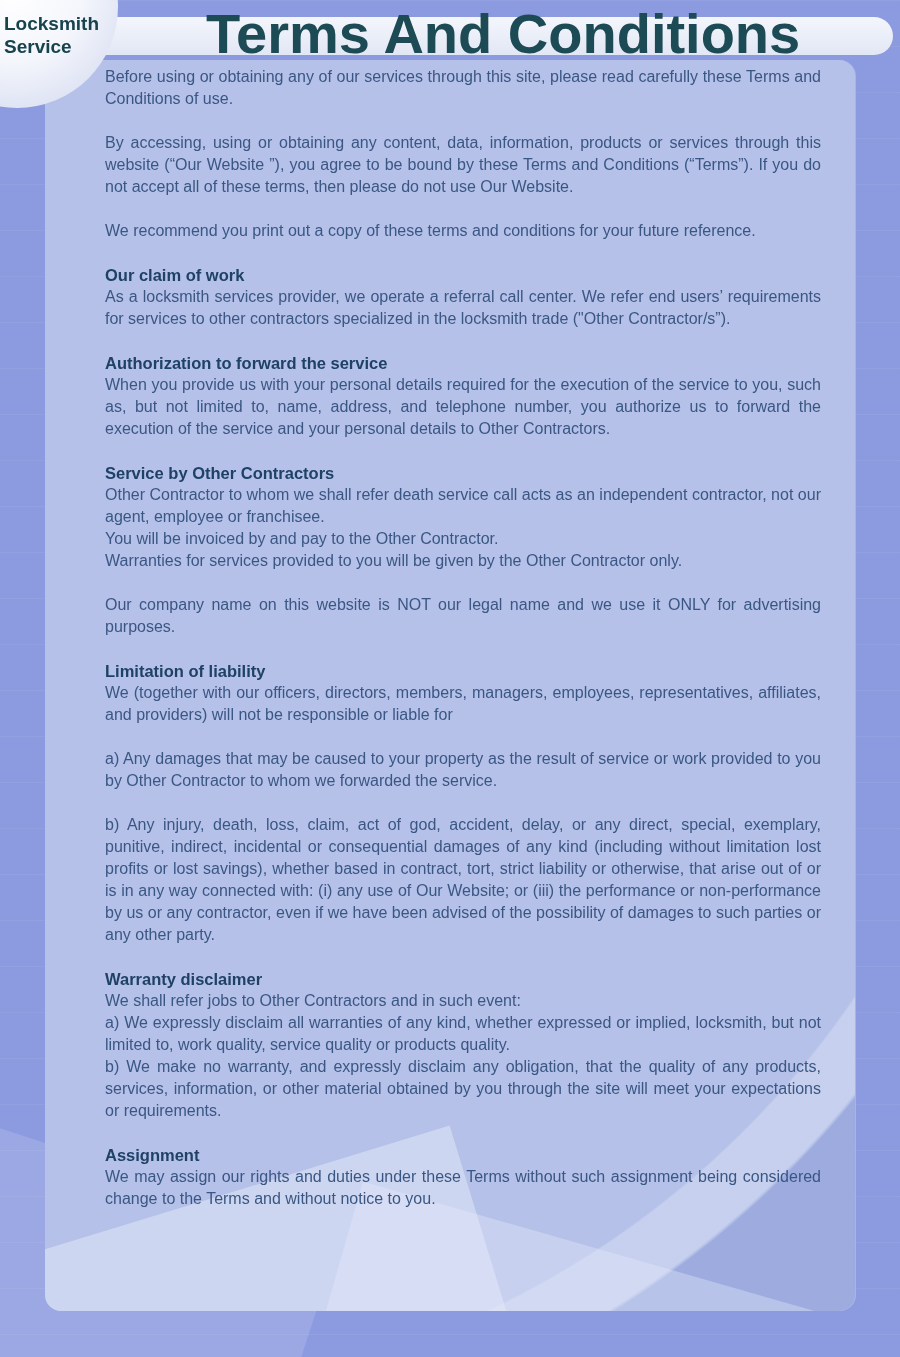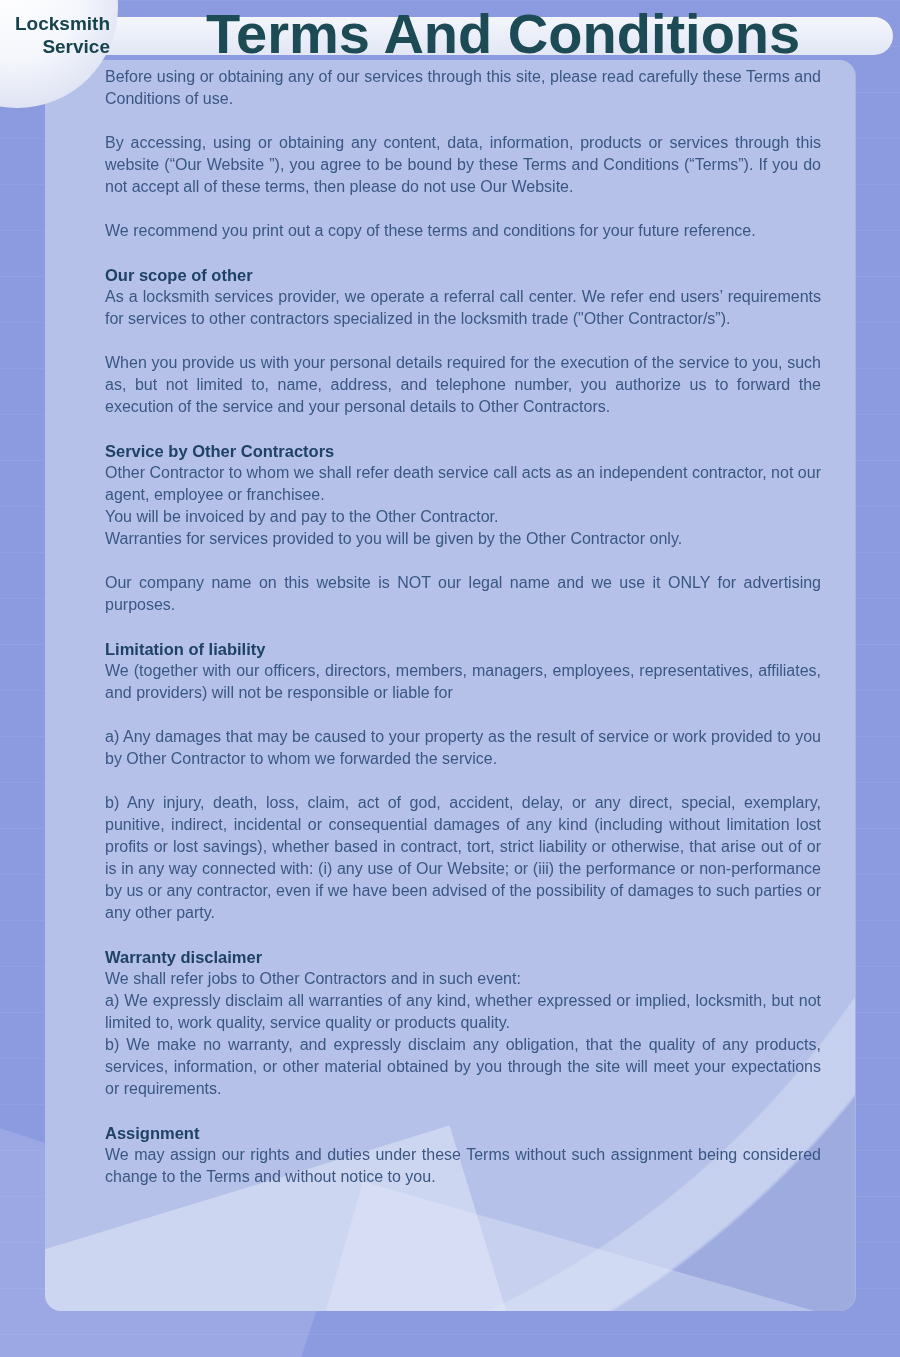--- a/index.html
+++ b/index.html
@@ -74,21 +74,21 @@
   }
   
   .logo-circle{
     position:absolute;left:-84px;top:-94px;width:202px;height:202px;
     border-radius:50%;
     background:radial-gradient(circle at 48% 42%,
       #ffffff 0%, #f4f6fc 45%, #dde2f3 78%, #ccd3ec 100%);
   }
   .logo-text{
     position:absolute;left:4px;top:12px;width:106px;
-    text-align:right;
+    text-align:left;
     color:#17434d;font-weight:700;font-size:19px;line-height:23px;
   }
   
   .content{
     position:absolute;left:60px;top:6px;width:716px;
     color:#3a5783;
     font-size:16px;line-height:22px;
     text-align:justify;
   }
   .content p{margin:0;}
@@ -131,23 +131,24 @@
 <div class="panel">
   <div class="chev-a"></div>
   <div class="chev-b"></div>
   <div class="content">
       <p class="text">Before using or obtaining any of our services through this site, please read carefully these Terms and Conditions of use.</p>
       <div class="gap"></div>
       <p class="text">By accessing, using or obtaining any content, data, information, products or services through this website (“Our Website ”), you agree to be bound by these Terms and Conditions (“Terms”). If you do not accept all of these terms, then please do not use Our Website.</p>
       <div class="gap"></div>
       <p class="text">We recommend you print out a copy of these terms and conditions for your future reference.</p>
       <div class="gap"></div>
-      <p class="heading">Our scope of other</p>
+      <p class="heading">Our claim of work</p>
       <p class="text">As a locksmith services provider, we operate a referral call center. We refer end users’ requirements for services to other contractors specialized in the locksmith trade ("Other Contractor/s”).</p>
       <div class="gap"></div>
+      <p class="heading">Authorization to forward the service</p>
       <p class="text">When you provide us with your personal details required for the execution of the service to you, such as, but not limited to, name, address, and telephone number, you authorize us to forward the execution of the service and your personal details to Other Contractors.</p>
       <div class="gap"></div>
       <p class="heading">Service by Other Contractors</p>
       <p class="text">Other Contractor to whom we shall refer death service call acts as an independent contractor, not our agent, employee or franchisee.</p>
       <p class="text">You will be invoiced by and pay to the Other Contractor.</p>
       <p class="text">Warranties for services provided to you will be given by the Other Contractor only.</p>
       <div class="gap"></div>
       <p class="text">Our company name on this website is NOT our legal name and we use it ONLY for advertising purposes.</p>
       <div class="gap"></div>
       <p class="heading">Limitation of liability</p>

